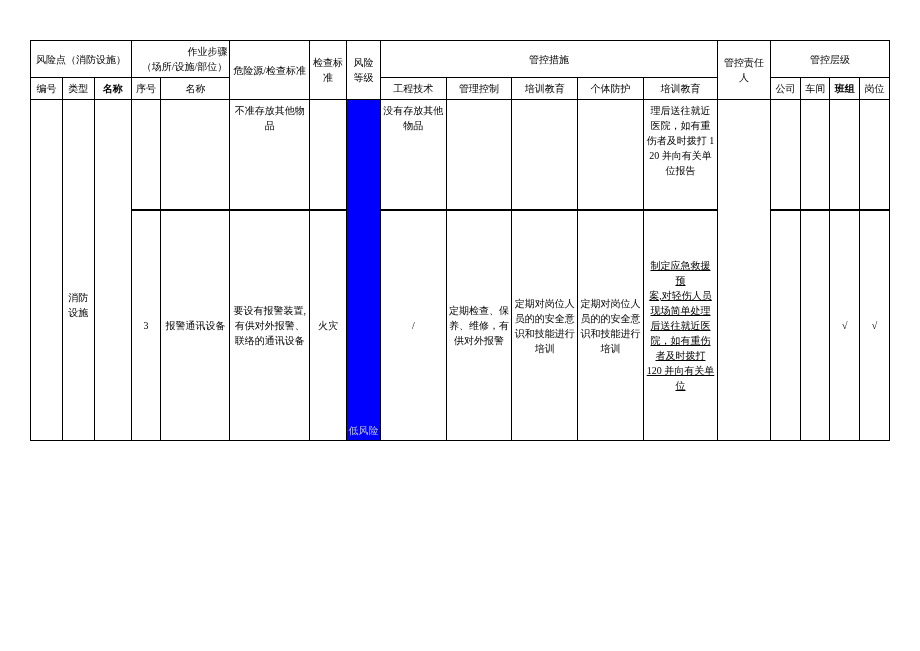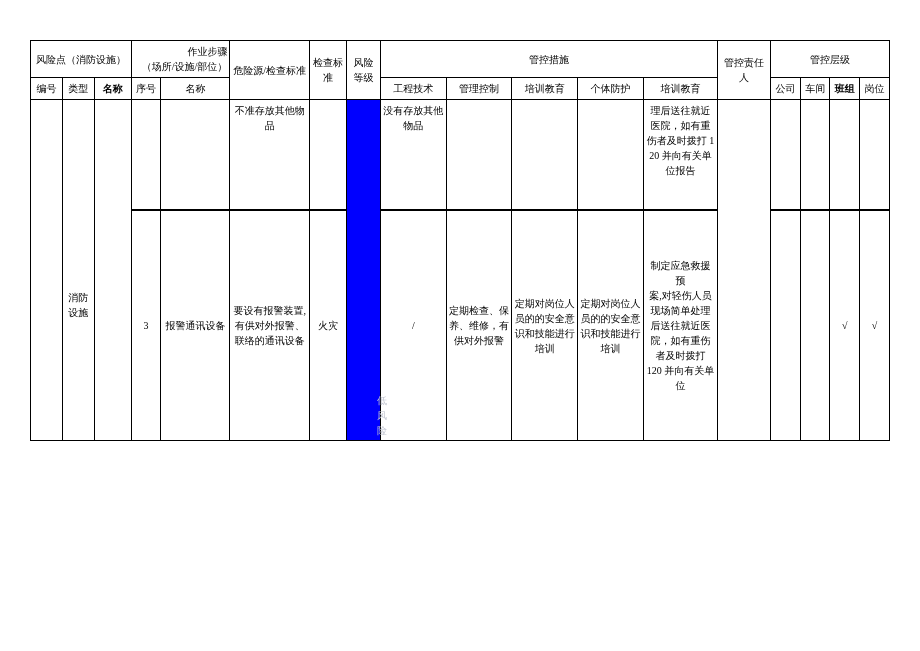--- a/index.html
+++ b/index.html
@@ -30,21 +30,20 @@
       color: #c0c4d0;
       vertical-align: bottom;
       position: relative;
     }
     .risk-label {
       position: absolute;
       bottom: 0;
       left: 0;
       right: 0;
       padding: 2px 0;
-      margin-left: 30px;
     }
     .type-cell { vertical-align: top; padding-top: 190px; }
     .gap-row td {
       border-left: none;
       border-right: none;
       border-top: 1px solid #000;
       border-bottom: 1px solid #000;
       height: 0;
       padding: 0;
     }
@@ -148,21 +147,21 @@
 
   <tr style="height:230px;">
     <td>3</td>
     <td>报警通讯设备</td>
     <td>要设有报警装置,有供对外报警、联络的通讯设备</td>
     <td>火灾</td>
     <td>/</td>
     <td>定期检查、保养、维修，有供对外报警</td>
     <td>定期对岗位人员的的安全意识和技能进行培训</td>
     <td>定期对岗位人员的的安全意识和技能进行培训</td>
-    <td style="white-space:pre-line;">制定应急救援预
+    <td style="white-space:pre-line;text-decoration:underline;">制定应急救援预
 案,对轻伤人员现场简单处理后送往就近医院，如有重伤者及时拨打
 120 并向有关单位</td>
     <td></td>
     <td></td>
     <td>√</td>
     <td>√</td>
   </tr>
 
 </tbody>
   </table>

